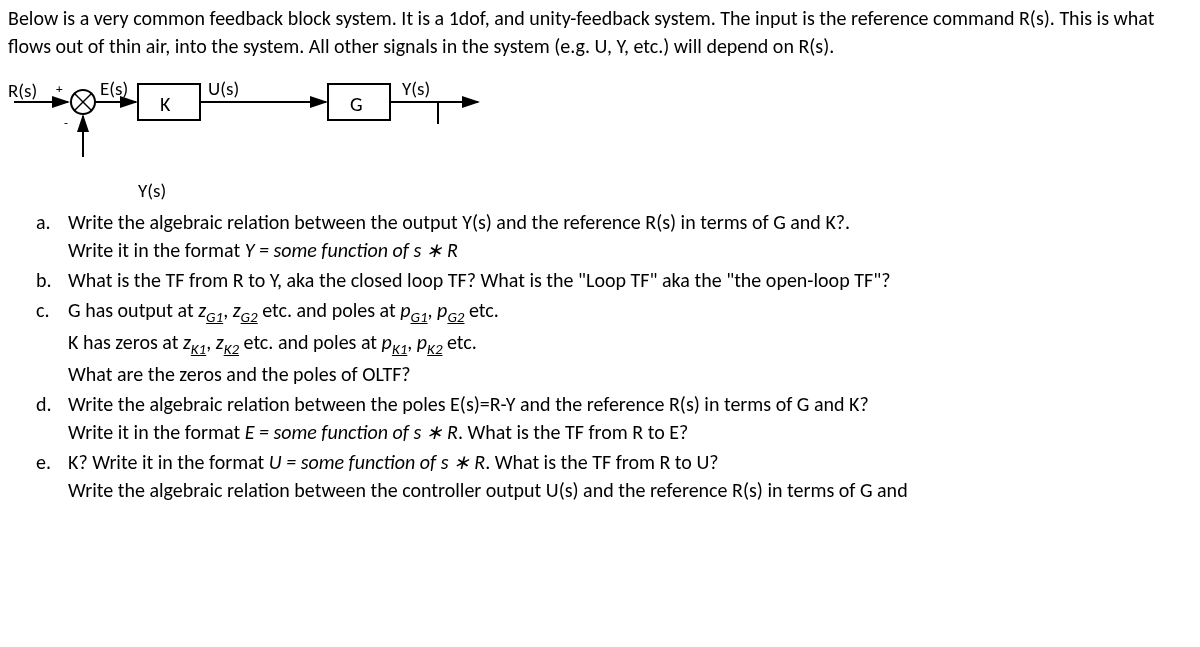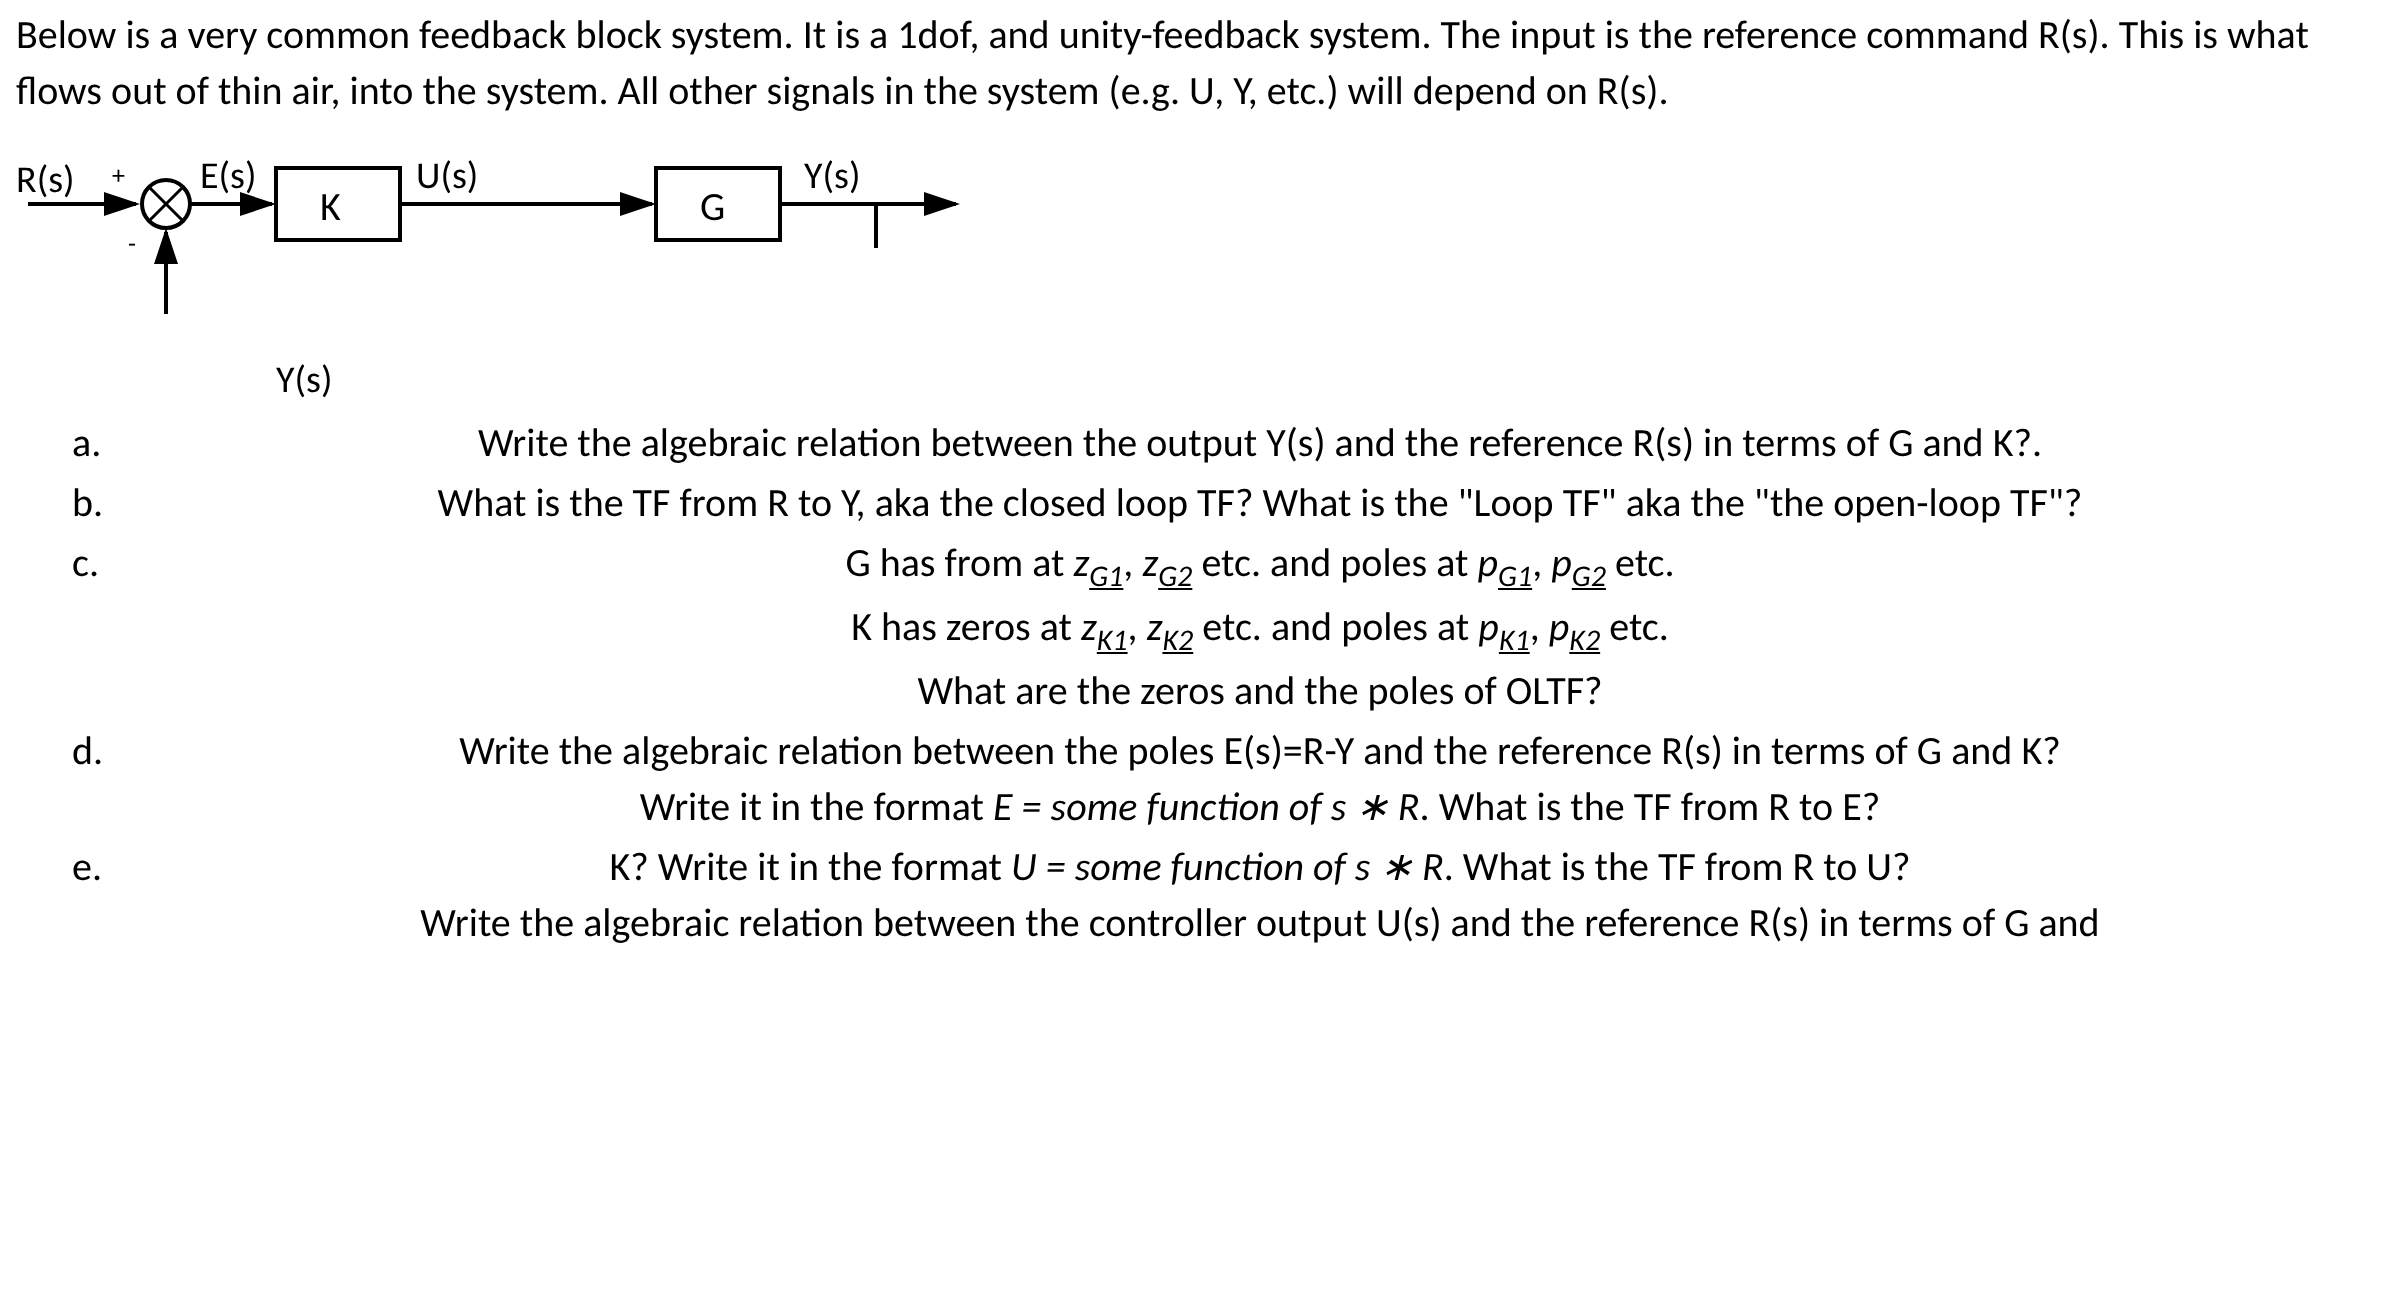--- a/index.html
+++ b/index.html
@@ -37,21 +37,20 @@
     .qitem {
       display: flex;
       margin-bottom: 2px;
     }
     .qmark {
       min-width: 32px;
       flex: 0 0 32px;
     }
     .qbody {
       flex: 1;
-      text-align: center;
     }
     .ital { font-style: italic; }
     .sub { vertical-align: sub; font-size: 0.75em; font-style: italic; text-decoration: underline; }
     .sig { font-family: Calibri, Arial, sans-serif; }
   </style>
 </head>
 <body>
 
 <div class="intro">Below is a very common feedback block system. It is a 1dof, and unity-feedback system. The input is the reference command R(s). This is what flows out of thin air, into the system. All other signals in the system (e.g. U, Y, etc.) will depend on R(s).</div>
 
@@ -95,35 +94,38 @@
   <div class="dtext sig" style="left:394px; top:4px;">Y(s)</div>
   <div class="dtext sig" style="left:130px; top:106px;">Y(s)</div>
 </div>
 
 <div class="questions">
 
   <div class="qitem">
     <div class="qmark">a.</div>
     <div class="qbody">
       <div>Write the algebraic relation between the output Y(s) and the reference R(s) in terms of G and K?.</div>
+      <div>
+        <span>Write it in the format </span><span class="ital">Y = some function of s ∗ R</span>
+      </div>
     </div>
   </div>
 
   <div class="qitem">
     <div class="qmark">b.</div>
     <div class="qbody">
       <div>What is the TF from R to Y, aka the closed loop TF? What is the "Loop TF" aka the "the open-loop TF"?</div>
     </div>
   </div>
 
   <div class="qitem">
     <div class="qmark">c.</div>
     <div class="qbody">
       <div>
-        <span>G has from at </span><span class="ital">z</span><span class="sub">G1</span><span>, </span><span class="ital">z</span><span class="sub">G2</span><span> etc. and poles at </span><span class="ital">p</span><span class="sub">G1</span><span>, </span><span class="ital">p</span><span class="sub">G2</span><span> etc.</span>
+        <span>G has output at </span><span class="ital">z</span><span class="sub">G1</span><span>, </span><span class="ital">z</span><span class="sub">G2</span><span> etc. and poles at </span><span class="ital">p</span><span class="sub">G1</span><span>, </span><span class="ital">p</span><span class="sub">G2</span><span> etc.</span>
       </div>
       <div>
         <span>K has zeros at </span><span class="ital">z</span><span class="sub">K1</span><span>, </span><span class="ital">z</span><span class="sub">K2</span><span> etc. and poles at </span><span class="ital">p</span><span class="sub">K1</span><span>, </span><span class="ital">p</span><span class="sub">K2</span><span> etc.</span>
       </div>
       <div>What are the zeros and the poles of OLTF?</div>
     </div>
   </div>
 
   <div class="qitem">
     <div class="qmark">d.</div>

